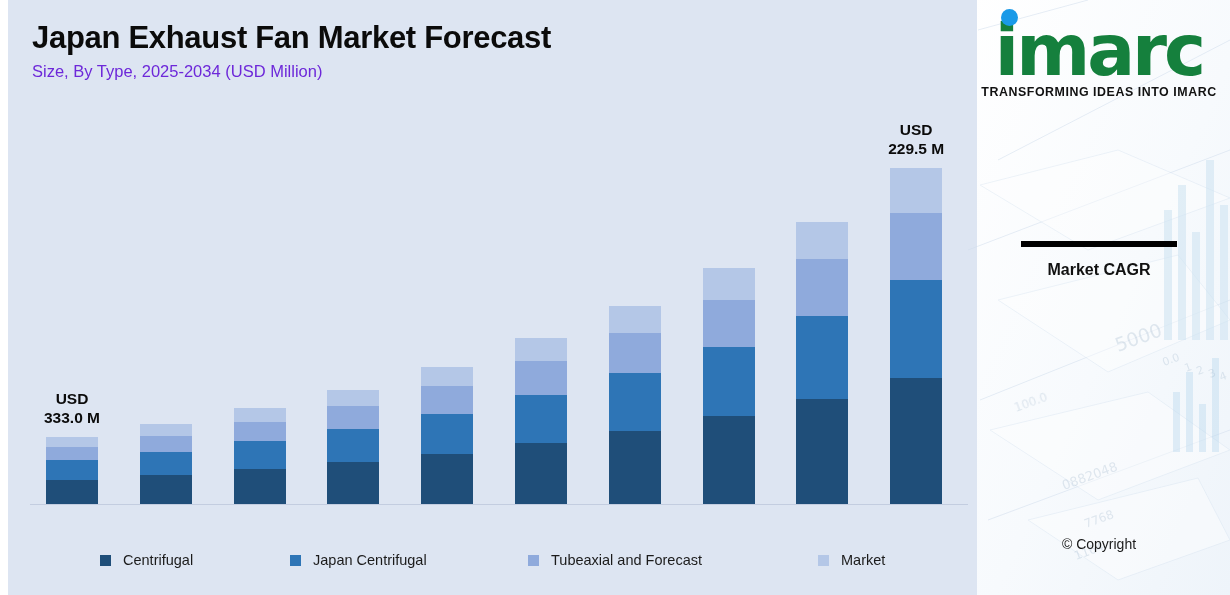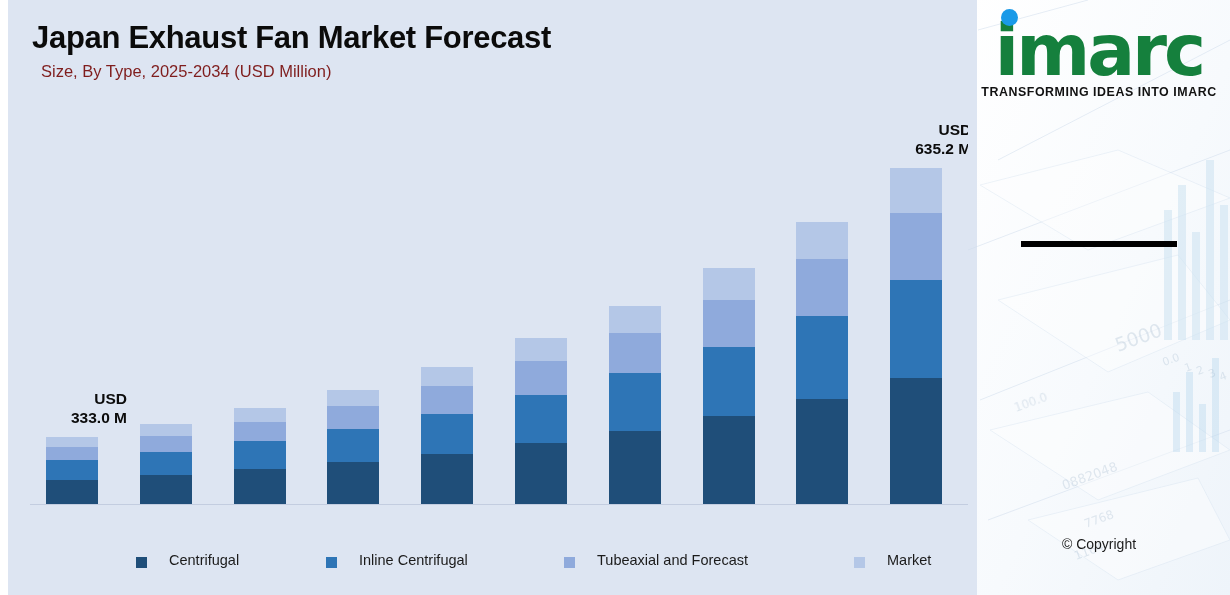--- a/index.html
+++ b/index.html
@@ -23,22 +23,22 @@
     content:"";position:absolute;left:0;top:0;width:8px;height:595px;
     background:#ffffff;
   }
 
   .titles{position:absolute;left:32px;top:20px;}
   .chart-title{
     font-size:31px;font-weight:bold;color:#0b0b0b;
     letter-spacing:-0.3px;line-height:1.15;margin:0;
   }
   .chart-subtitle{
-    font-size:16.5px;font-weight:normal;color:#7f1d1d;
-    margin:6px 0 0 9px;line-height:1.2;
+    font-size:16.5px;font-weight:normal;color:#6d28d9;
+    margin:6px 0 0 0;line-height:1.2;
   }
 
   
   .plot{
     position:absolute;left:8px;top:100px;width:960px;height:405px;
   }
   .axis-line{
     position:absolute;left:22px;top:404px;width:938px;height:1px;
     background:#c3cde0;
   }
@@ -46,31 +46,31 @@
     position:absolute;left:22px;top:0;width:938px;height:405px;
   }
   .bar-col{
     position:absolute;bottom:1px;width:52px;
     display:flex;flex-direction:column;justify-content:flex-end;
   }
   .seg{width:100%;display:block;}
 
   .endlabel{
     position:absolute;
-    text-align:right;width:110px;
+    text-align:center;width:110px;
     font-size:15.5px;font-weight:bold;color:#0b0b0b;
     line-height:1.25;
   }
 
   .legend{
     position:absolute;left:0;top:552px;width:968px;height:28px;
   }
   .legend-item{
-    position:absolute;display:flex;align-items:flex-end;gap:22px;
-    font-size:14.5px;color:#1b1b1b;white-space:nowrap;margin-left:36px;
+    position:absolute;display:flex;align-items:center;gap:12px;
+    font-size:14.5px;color:#1b1b1b;white-space:nowrap;
   }
   .swatch{width:11px;height:11px;display:inline-block;flex:none;}
 
   
   .side-panel{
     position:relative;width:262px;height:595px;
     background:#fbfcfe;overflow:hidden;
   }
   .side-bg{position:absolute;inset:0;}
   .side-content{position:relative;z-index:3;width:262px;height:595px;}
@@ -117,21 +117,21 @@
 
     <div class="plot">
 
       <div class="endlabel" id="start-callout" style="left: 9px; top: 289.081px;">
         <div>USD</div>
         <div>333.0 M</div>
       </div>
 
       <div class="endlabel" id="end-callout" style="left: 853.2px; top: 20.0758px;">
         <div>USD</div>
-        <div>635.2 M</div>
+        <div>229.5 M</div>
       </div>
 
       <div class="bars" id="bars-container">
           <div class="bar-col" style="left: 16px; height: 66.9194px;">
             <div class="seg" style="height: 9.76575px; background: rgb(180, 199, 231);"></div>
             <div class="seg" style="height: 13.4479px; background: rgb(143, 170, 220);"></div>
             <div class="seg" style="height: 19.6916px; background: rgb(46, 117, 182);"></div>
             <div class="seg" style="height: 24.0141px; background: rgb(31, 78, 121);"></div>
           </div>
           <div class="bar-col" style="left: 109.8px; height: 79.8104px;">
@@ -193,21 +193,21 @@
 
     </div>
 
     <div class="legend" id="legend">
         <div class="legend-item" style="left: 100px;">
           <span class="swatch" style="background: rgb(31, 78, 121);"></span>
           <span>Centrifugal</span>
         </div>
         <div class="legend-item" style="left: 290px;">
           <span class="swatch" style="background: rgb(46, 117, 182);"></span>
-          <span>Inline Centrifugal</span>
+          <span>Japan Centrifugal</span>
         </div>
         <div class="legend-item" style="left: 528px;">
           <span class="swatch" style="background: rgb(143, 170, 220);"></span>
           <span>Tubeaxial and Forecast</span>
         </div>
         <div class="legend-item" style="left: 818px;">
           <span class="swatch" style="background: rgb(180, 199, 231);"></span>
           <span>Market</span>
         </div>
       </div>
@@ -270,20 +270,21 @@
       <div class="logo-block">
         <div class="logo-word">
           <span class="logo-dot"></span>
           <span>imarc</span>
         </div>
         <div class="logo-tag">TRANSFORMING IDEAS INTO IMARC</div>
       </div>
 
       <div class="cagr-block">
         <div class="cagr-rule"></div>
+        <div class="cagr-label">Market CAGR</div>
       </div>
 
       <div class="copyright">
         <div>© Copyright</div>
       </div>
 
     </div>
   </div>
 
 </div>

